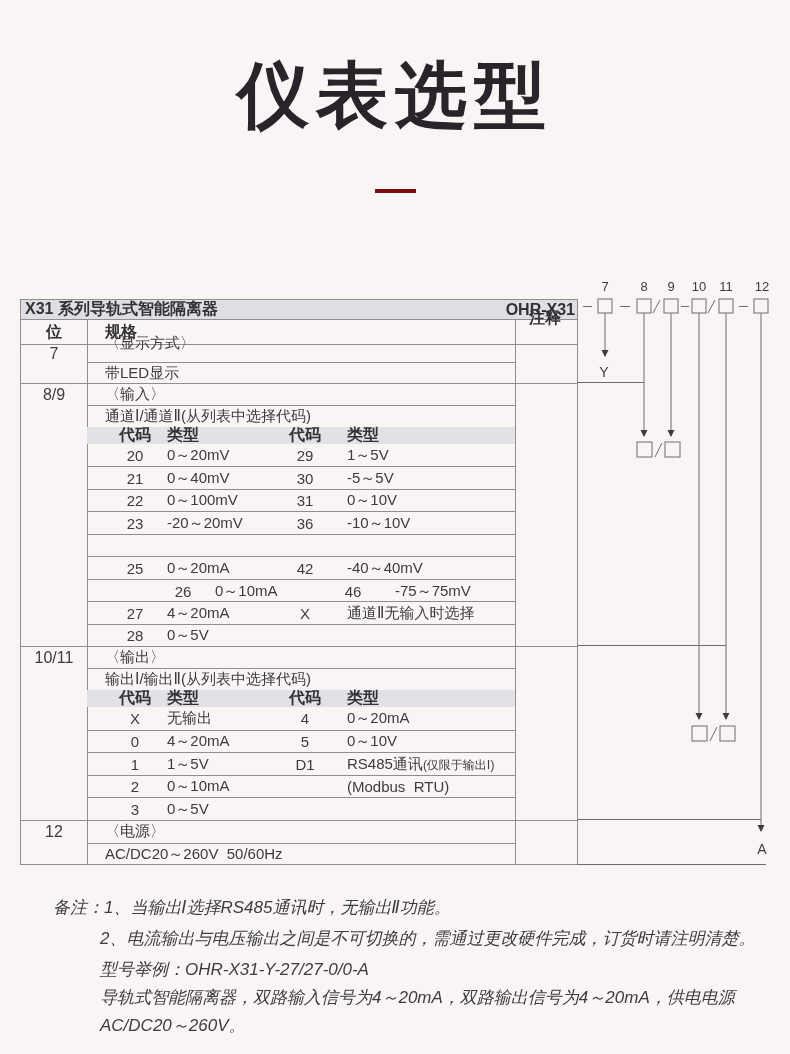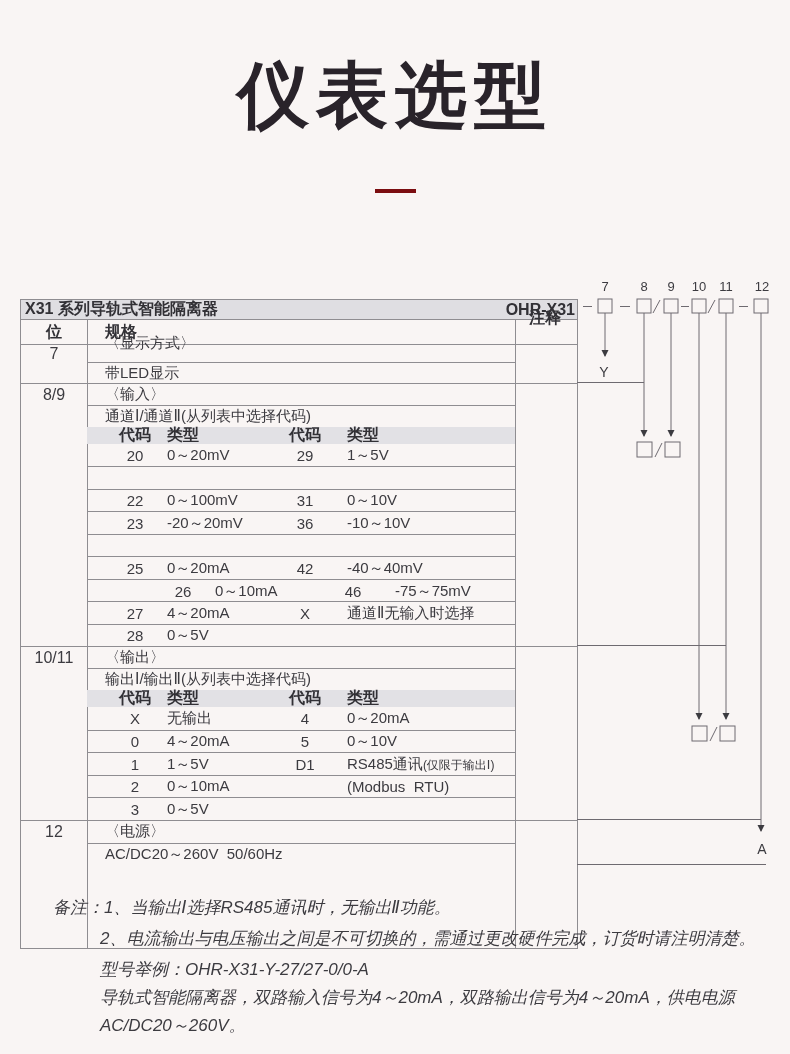--- a/index.html
+++ b/index.html
@@ -19,21 +19,21 @@
     text-align:center;font-size:72px;font-weight:800;
     letter-spacing:7px;color:#29232a;margin:0;
   }
   .title-dash{
     position:absolute;left:375px;top:189px;width:41px;height:4px;
     background:#7b0d10;
   }
 
   
   .spec-table{
-    position:absolute;left:20px;top:299px;width:558px;height:650px;
+    position:absolute;left:20px;top:299px;width:558px;height:566px;
     border:1px solid #8f8d91;background:transparent;box-sizing:border-box;
   }
   .model-row{
     position:absolute;left:0;top:0;right:0;height:20px;
     background:#dfdee2;display:flex;justify-content:space-between;align-items:center;
     border-bottom:1px solid #8f8d91;box-sizing:border-box;
   }
   .model-left{font-size:16px;font-weight:bold;color:#323136;padding-left:4px;white-space:nowrap;}
   .model-right{font-size:16px;font-weight:bold;color:#323136;padding-right:2px;white-space:nowrap;}
 
@@ -115,20 +115,26 @@
       <div class="cc4">类型</div>
     </div>
 
     <div class="code-row" style="top:144px;">
       <div class="cc1">20</div>
       <div class="cc2">0～20mV</div>
       <div class="cc3">29</div>
       <div class="cc4">1～5V</div>
     </div>
     <div class="hline" style="top:166px;"></div>
+    <div class="code-row" style="top:167px;">
+      <div class="cc1">21</div>
+      <div class="cc2">0～40mV</div>
+      <div class="cc3">30</div>
+      <div class="cc4">-5～5V</div>
+    </div>
     <div class="hline" style="top:189px;"></div>
     <div class="code-row" style="top:189px;">
       <div class="cc1">22</div>
       <div class="cc2">0～100mV</div>
       <div class="cc3">31</div>
       <div class="cc4">0～10V</div>
     </div>
     <div class="hline" style="top:211px;"></div>
     <div class="code-row" style="top:212px;">
       <div class="cc1">23</div>

